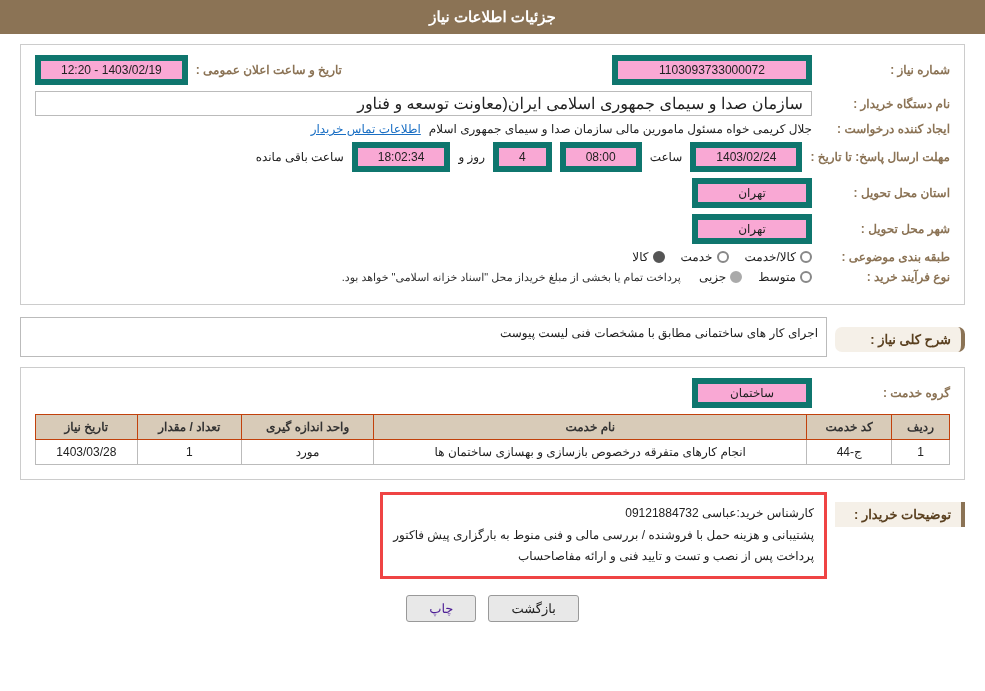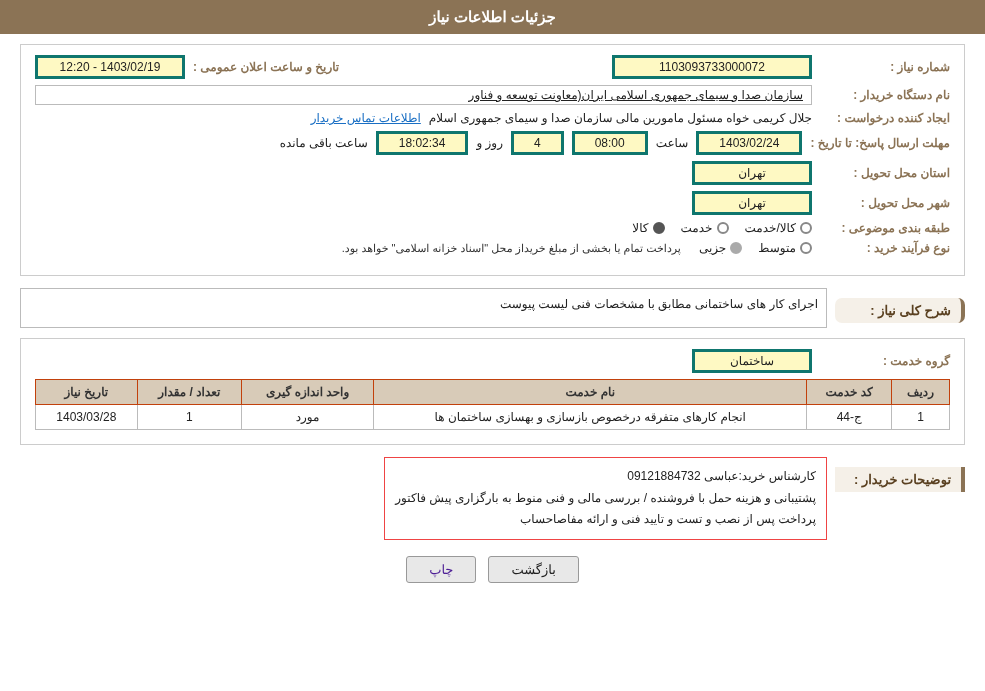--- a/index.html
+++ b/index.html
@@ -46,37 +46,36 @@
       min-width: 130px;
       text-align: right;
       font-size: 12px;
       white-space: nowrap;
     }
     .value {
       color: #222;
       font-size: 12px;
     }
     .value-box {
-      border: 3px solid #0f766e;
-      background: #fef9c3;
+      border: 6px solid #0f766e;
+      background: #f9a8d4;
       padding: 2px 20px;
       font-size: 12px;
       color: #222;
       min-width: 80px;
       text-align: center;
     }
     .value-box-wide {
       border: 1px solid #bbb;
       background: #fff;
       padding: 2px 8px;
-      font-size: 12px;
+      font-size: 16px;
       color: #222;
       flex: 1;
       text-align: right;
-      text-decoration: underline;
     }
     .link-blue {
       color: #1a6fc4;
       text-decoration: underline;
       cursor: pointer;
     }
     .section-title {
       background: #f5f0e8;
       border-right: 4px solid #8B7355;
       padding: 5px 10px;
@@ -135,21 +134,21 @@
       font-weight: bold;
       color: #333;
     }
     .data-table td {
       border: 1px solid #bbb;
       padding: 5px 8px;
       text-align: center;
       background: #fff;
     }
     .notes-box {
-      border: 1px solid #ef4444;
+      border: 3px solid #ef4444;
       background: #fff;
       padding: 8px 10px;
       font-size: 12px;
       text-align: right;
       min-height: 65px;
       line-height: 1.8;
       color: #222;
     }
     .buttons-row {
       display: flex;

